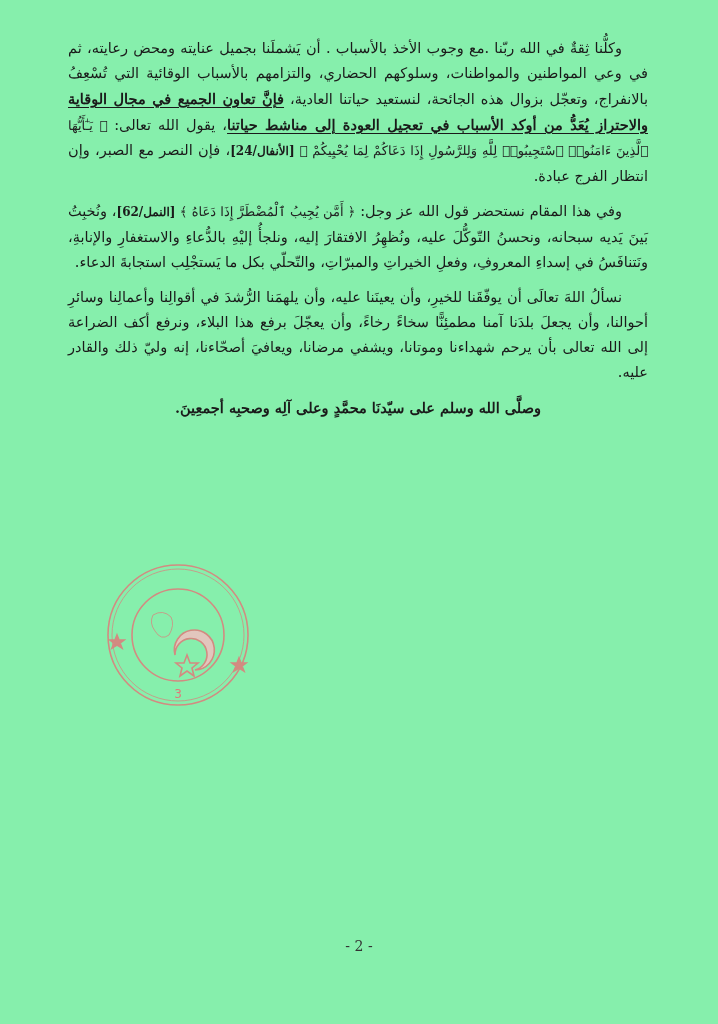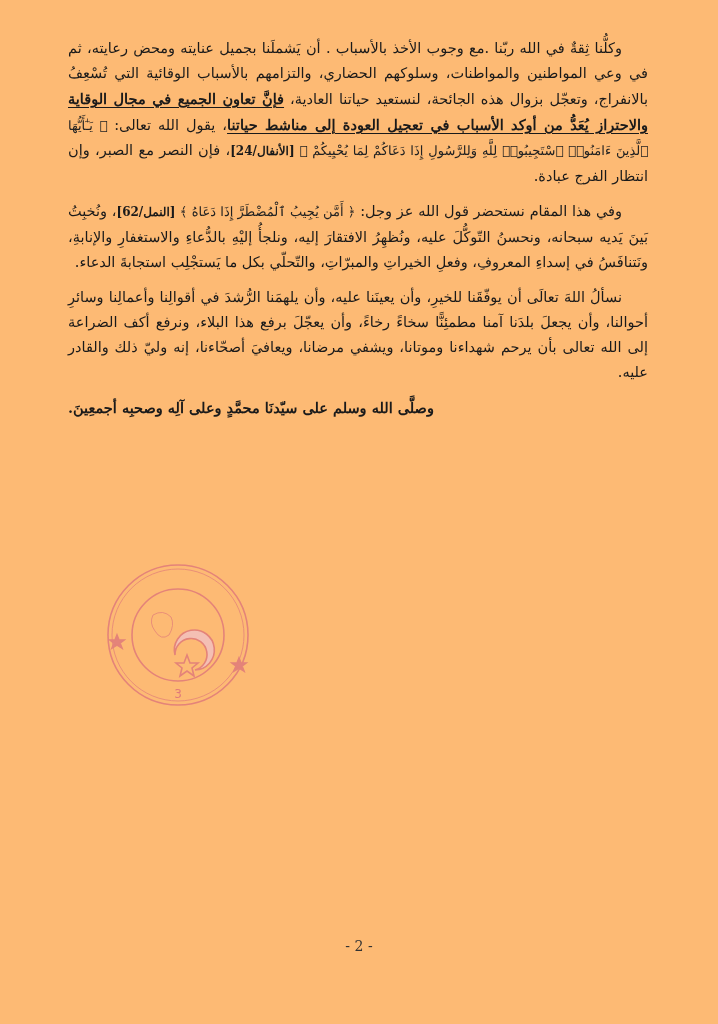--- a/index.html
+++ b/index.html
@@ -1,26 +1,26 @@
 <!DOCTYPE html>
 <html><head>
 <meta charset="utf-8">
 <style>
   html, body { margin:0; padding:0; background:#ffffff; }
   body { width:718px; height:1024px; position:relative; overflow:hidden;
          font-family:"DejaVu Serif", serif; color:#1a1a1a; }
-  .page { position:absolute; left:0; top:0; width:718px; height:1024px; background:#fdba74; }
+  .page { position:absolute; left:0; top:0; width:718px; height:1024px; background:#86efac; }
   .content { position:absolute; left:68px; top:36px; width:580px; direction:rtl; text-align:justify;
              font-size:14.5px; line-height:25px; }
   .para { margin:0 0 10px 0; text-indent:26px; }
   .bold { font-weight:bold; }
   .ul { text-decoration:underline; text-underline-offset:3px; }
   .verse { font-size:13px; color:#222; }
   .ref { font-weight:bold; font-size:12px; }
-  .closing { text-align:left; font-weight:bold; text-indent:0; margin-top:6px; }
+  .closing { text-align:center; font-weight:bold; text-indent:0; margin-top:6px; }
   .stamp { position:absolute; left:103px; top:560px; width:150px; height:150px; }
   .pagenum { position:absolute; left:0; width:718px; top:938px; text-align:center;
              font-family:"DejaVu Serif", serif; font-size:14px; color:#333; }
 </style>
 </head>
 <body>
 
 <div class="page">
   <div class="content">
     <p class="para">

